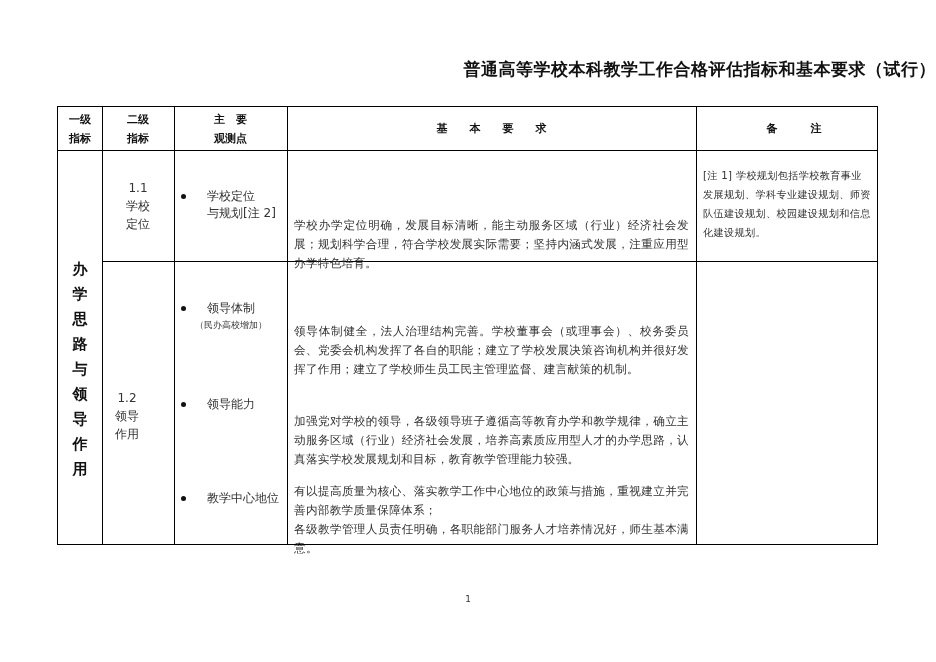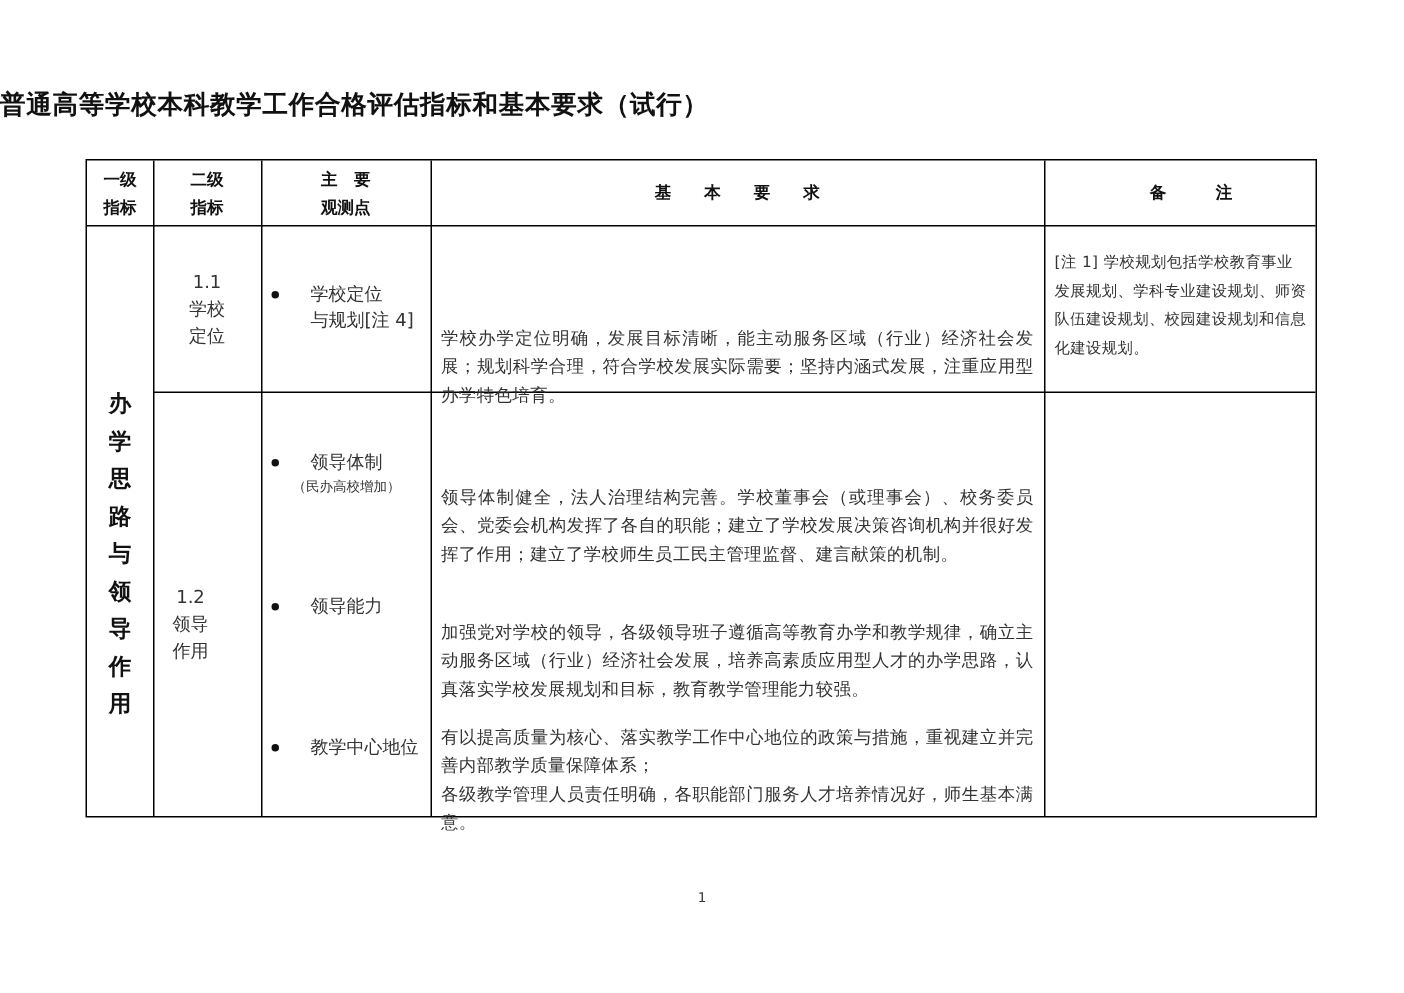--- a/index.html
+++ b/index.html
@@ -1,18 +1,18 @@
 <!DOCTYPE html>
 <html><head>
 <meta charset="utf-8">
 <style>
   html, body { margin:0; padding:0; background:#ffffff; }
   body { width:936px; height:662px; position:relative; overflow:hidden;
          font-family:"DejaVu Sans", "Liberation Sans", sans-serif; color:#222; }
-  .title { position:absolute; left:0; top:58px; width:936px; text-align:left;
+  .title { position:absolute; left:0; top:58px; width:936px; text-align:right;
            font-size:17px; font-weight:bold; color:#111; letter-spacing:0.5px; }
   .tbl { position:absolute; left:57px; top:106px; width:821px; height:439px;
          border:1.5px solid #000; box-sizing:border-box; }
   .vline { position:absolute; top:0; bottom:0; border-left:1.2px solid #000; }
   .hline { position:absolute; border-top:1.2px solid #000; }
   .cell { position:absolute; box-sizing:border-box; }
   .hdr { font-size:11px; font-weight:bold; color:#111; text-align:center; line-height:19px; }
   .c-center { display:flex; flex-direction:column; align-items:center; justify-content:center; text-align:center; }
   .lvl2 { font-size:12px; color:#333; line-height:18px; }
   .lvl1 { font-size:15px; font-weight:bold; color:#111; line-height:25px; width:16px; text-align:center; }
@@ -73,21 +73,21 @@
   <div class="cell lvl2 c-center" style="left:44px; top:43px; width:72px; height:111px">
     <div>1.1</div>
     <div>学校</div>
     <div>定位</div>
   </div>
   <div class="cell" style="left:116px; top:43px; width:113px; height:111px">
     <div class="bullet-item" style="top:38px">
       <span class="dot"></span>
       <span>
         <div>学校定位</div>
-        <div>与规划[注 4]</div>
+        <div>与规划[注 2]</div>
       </span>
     </div>
   </div>
   <div class="cell" style="left:229px; top:43px; width:409px; height:111px">
     <div class="para" style="top:26px">学校办学定位明确，发展目标清晰，能主动服务区域（行业）经济社会发展；规划科学合理，符合学校发展实际需要；坚持内涵式发展，注重应用型办学特色培育。</div>
   </div>
   <div class="cell" style="left:638px; top:43px; width:182px; height:111px">
     <div class="note" style="top:16px">[注 1] 学校规划包括学校教育事业发展规划、学科专业建设规划、师资队伍建设规划、校园建设规划和信息化建设规划。</div>
   </div>
 

